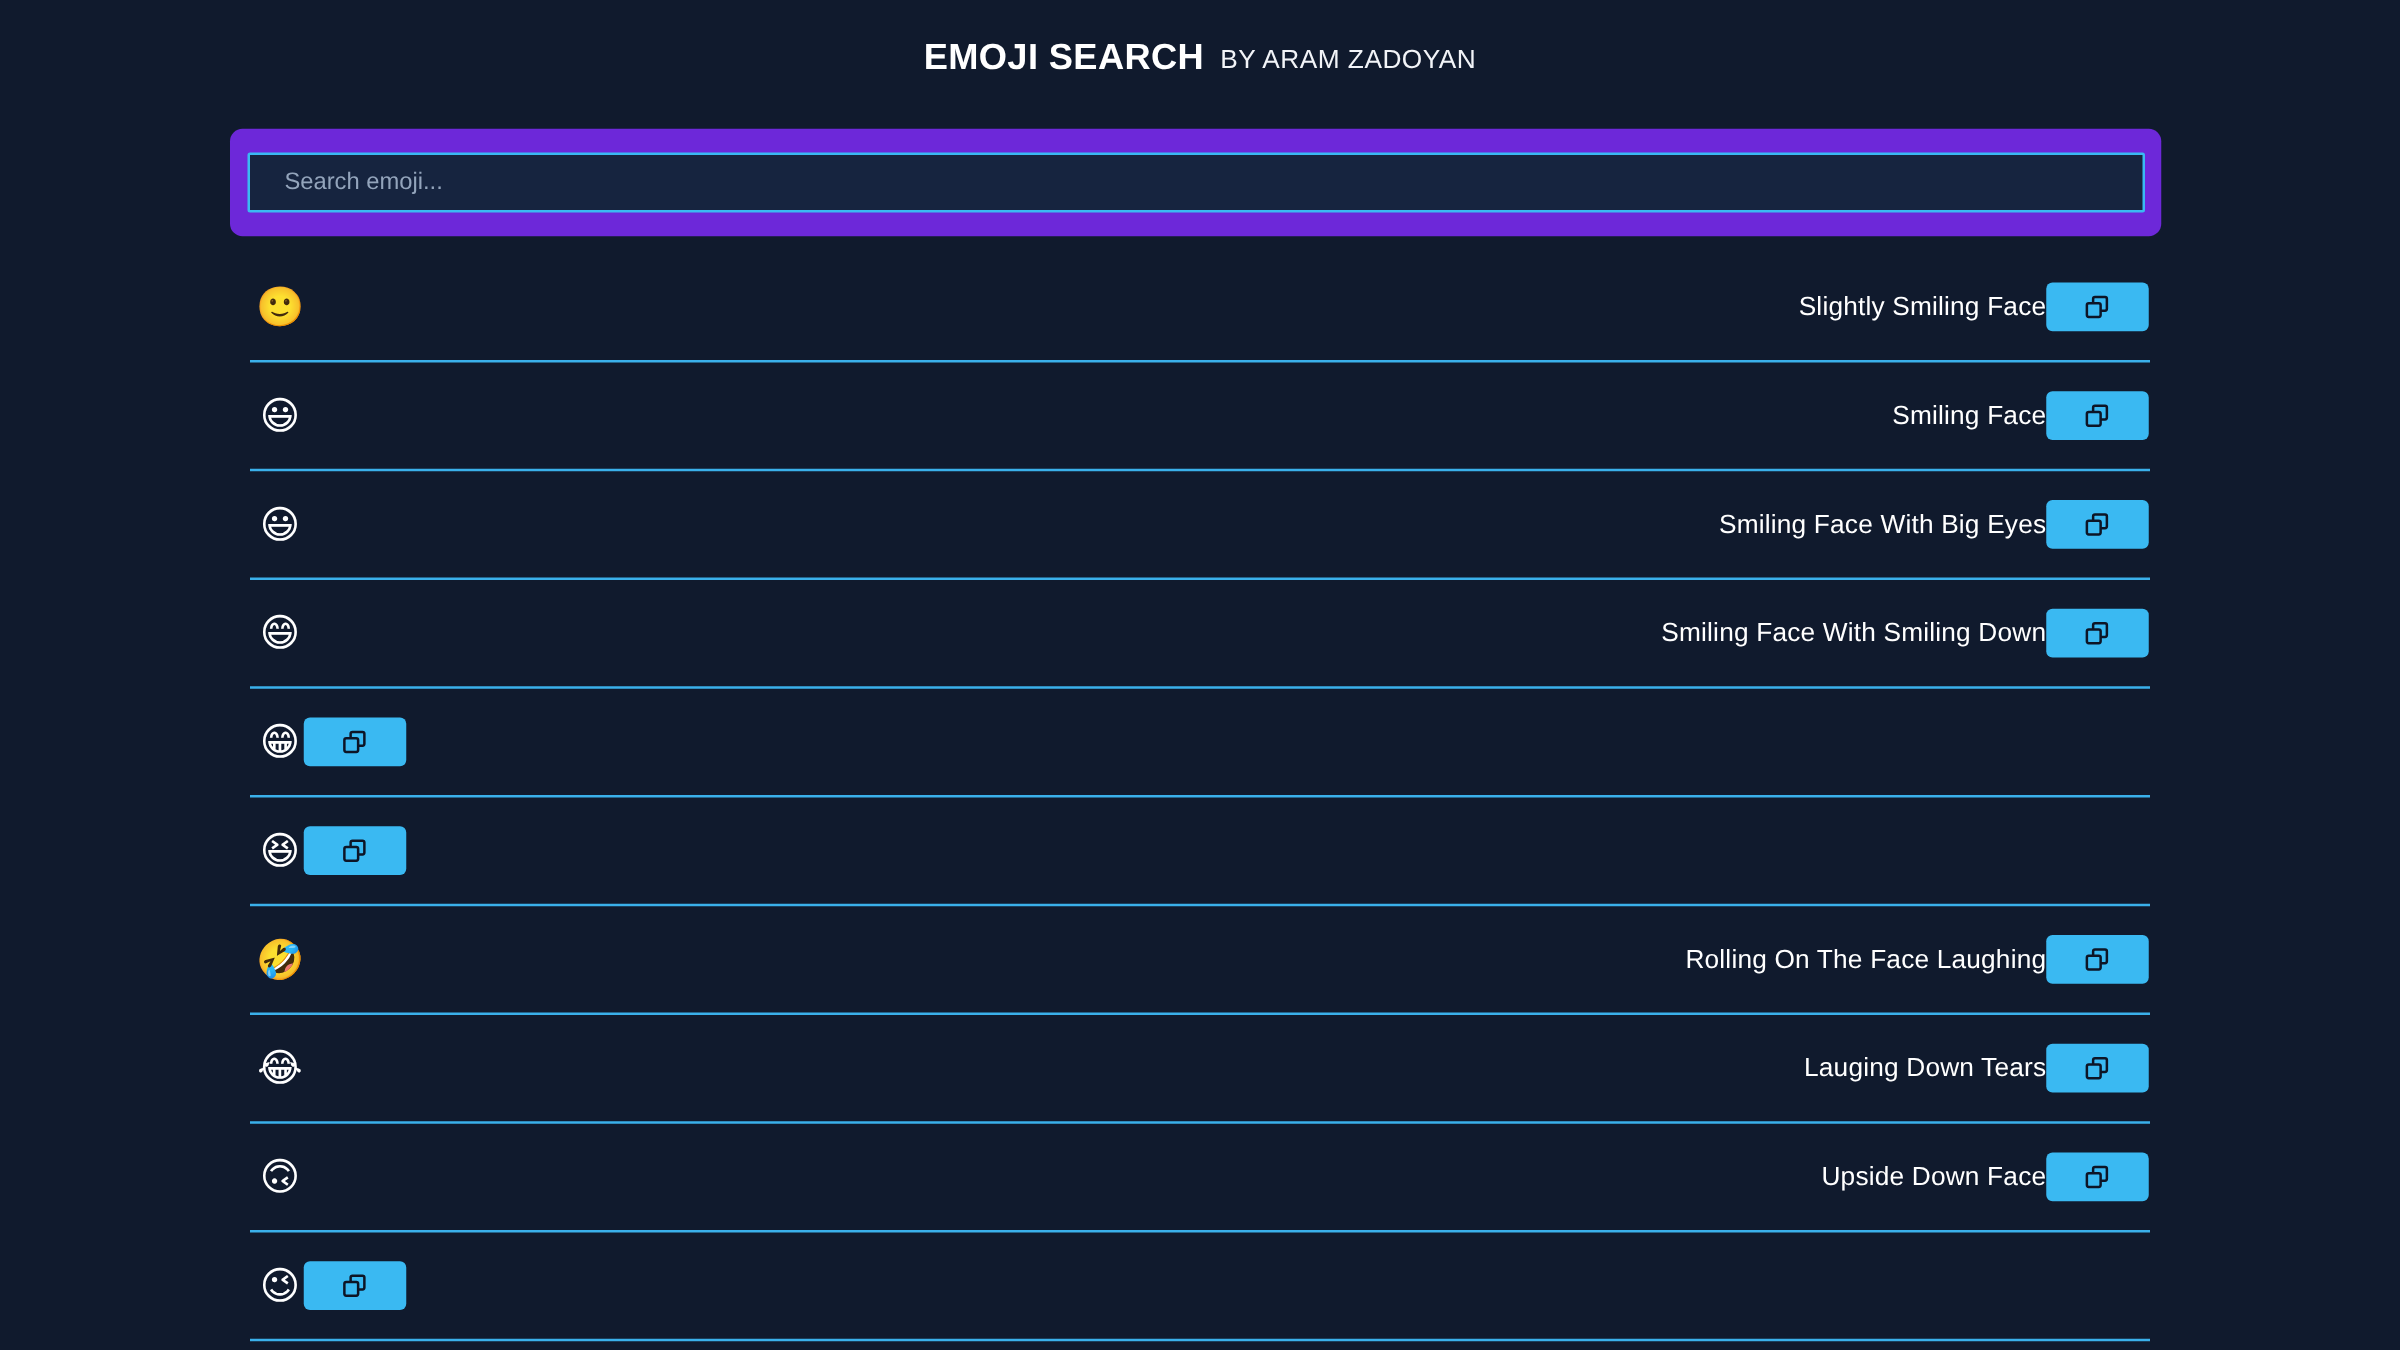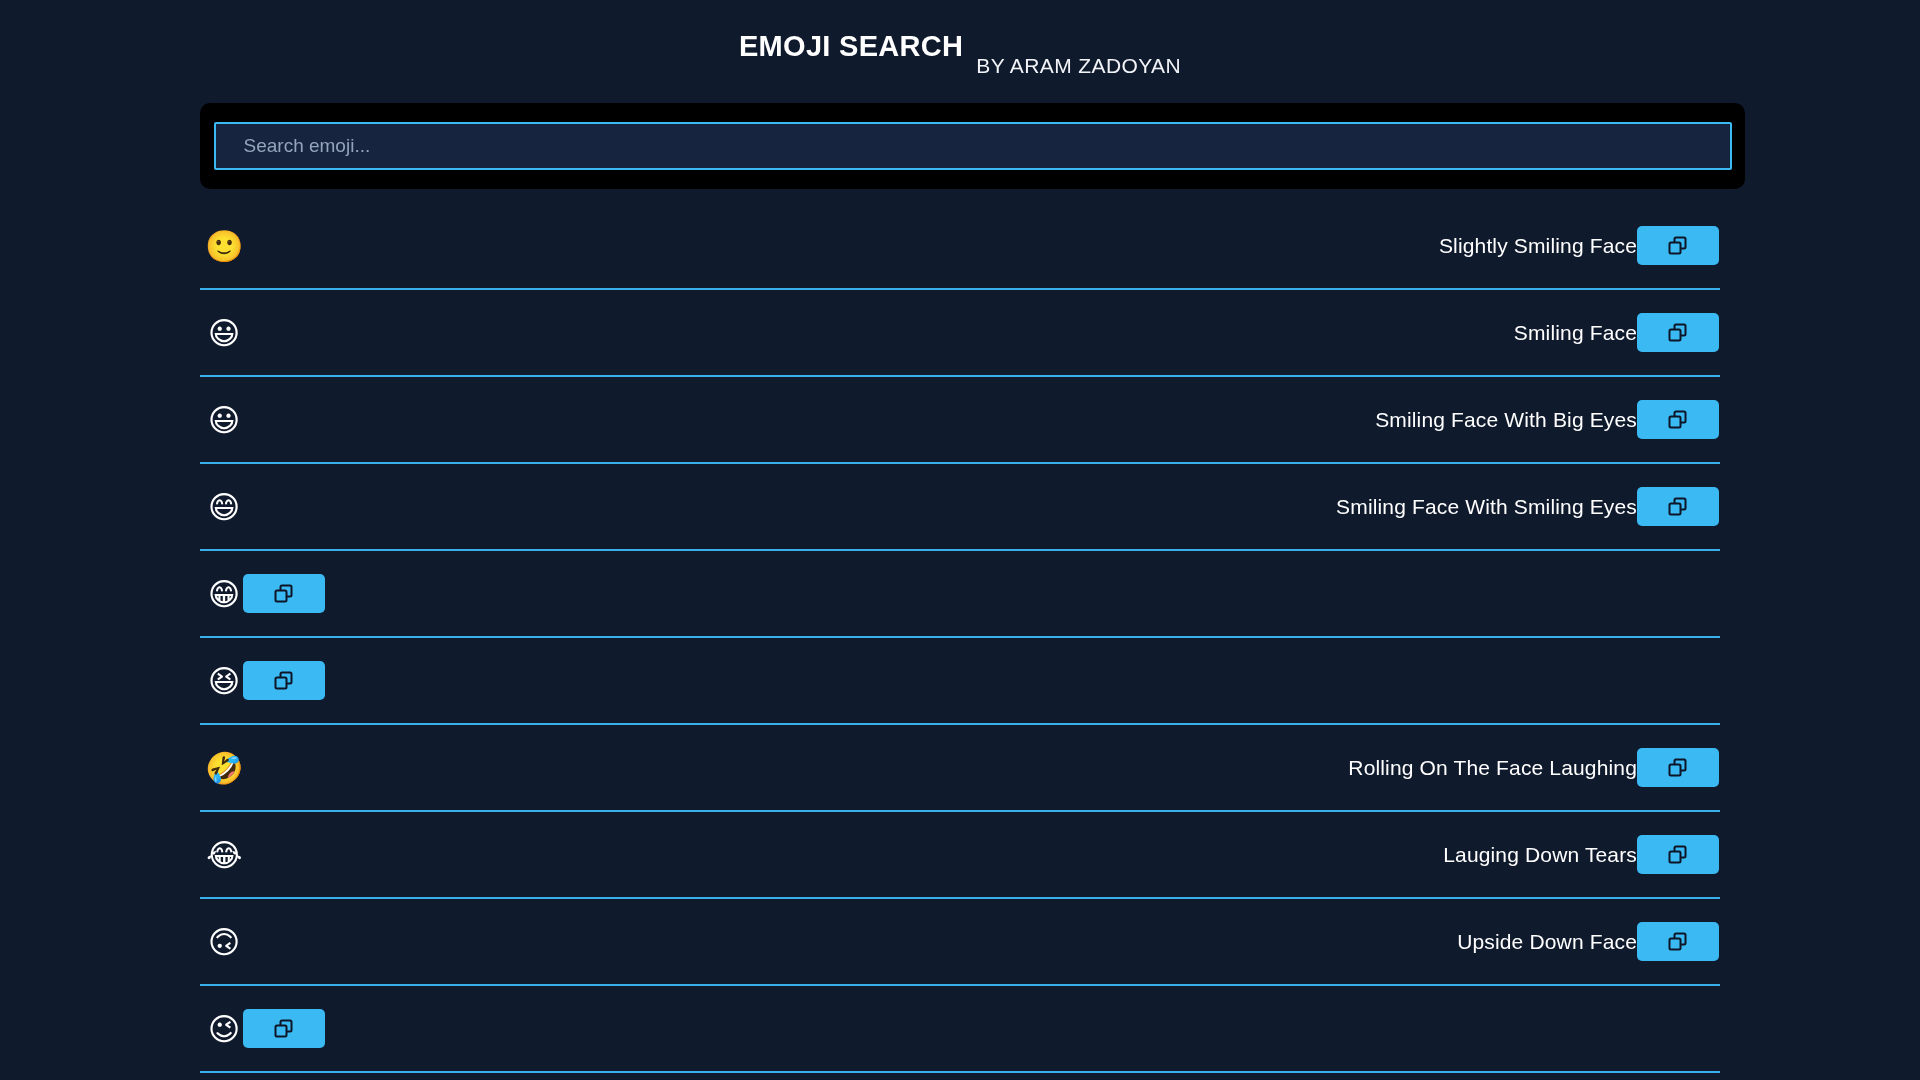--- a/index.html
+++ b/index.html
@@ -37,31 +37,31 @@
   }
 
   .header-subtitle {
     font-size: 21px;
     font-weight: 400;
     letter-spacing: 0.4px;
     color: #f2f4f8;
     line-height: 1;
     white-space: nowrap;
     position: relative;
-    top: 19px;
+    top: 1px;
   }
 
   
   .search-card {
     position: absolute;
-    left: 200px;
+    left: 184px;
     top: 103px;
     width: 1545px;
     height: 86px;
-    background: #000000;
+    background: #6d28d9;
     border-radius: 10px;
     display: flex;
     align-items: center;
     justify-content: center;
   }
 
   .search-input {
     width: 1518px;
     height: 48px;
     background: #16243f;
@@ -181,21 +181,21 @@
         <span>
           <svg width="22" height="22" viewBox="0 0 22 22" fill="none" stroke="#0d1526" stroke-width="2" stroke-linejoin="round">
             <rect x="7.5" y="2.5" width="11" height="11" rx="1.5" fill="#3ab9f2"></rect>
             <rect x="2.5" y="7.5" width="11" height="11" rx="1.5" fill="#3ab9f2"></rect>
           </svg>
         </span>
       </button>
     </div>
     <div class="emoji-row">
       <span class="emoji-glyph">😄</span>
-      <span class="emoji-name">Smiling Face With Smiling Eyes</span>
+      <span class="emoji-name">Smiling Face With Smiling Down</span>
       <button class="copy-button">
         <span>
           <svg width="22" height="22" viewBox="0 0 22 22" fill="none" stroke="#0d1526" stroke-width="2" stroke-linejoin="round">
             <rect x="7.5" y="2.5" width="11" height="11" rx="1.5" fill="#3ab9f2"></rect>
             <rect x="2.5" y="7.5" width="11" height="11" rx="1.5" fill="#3ab9f2"></rect>
           </svg>
         </span>
       </button>
     </div>
     <div class="emoji-row">

